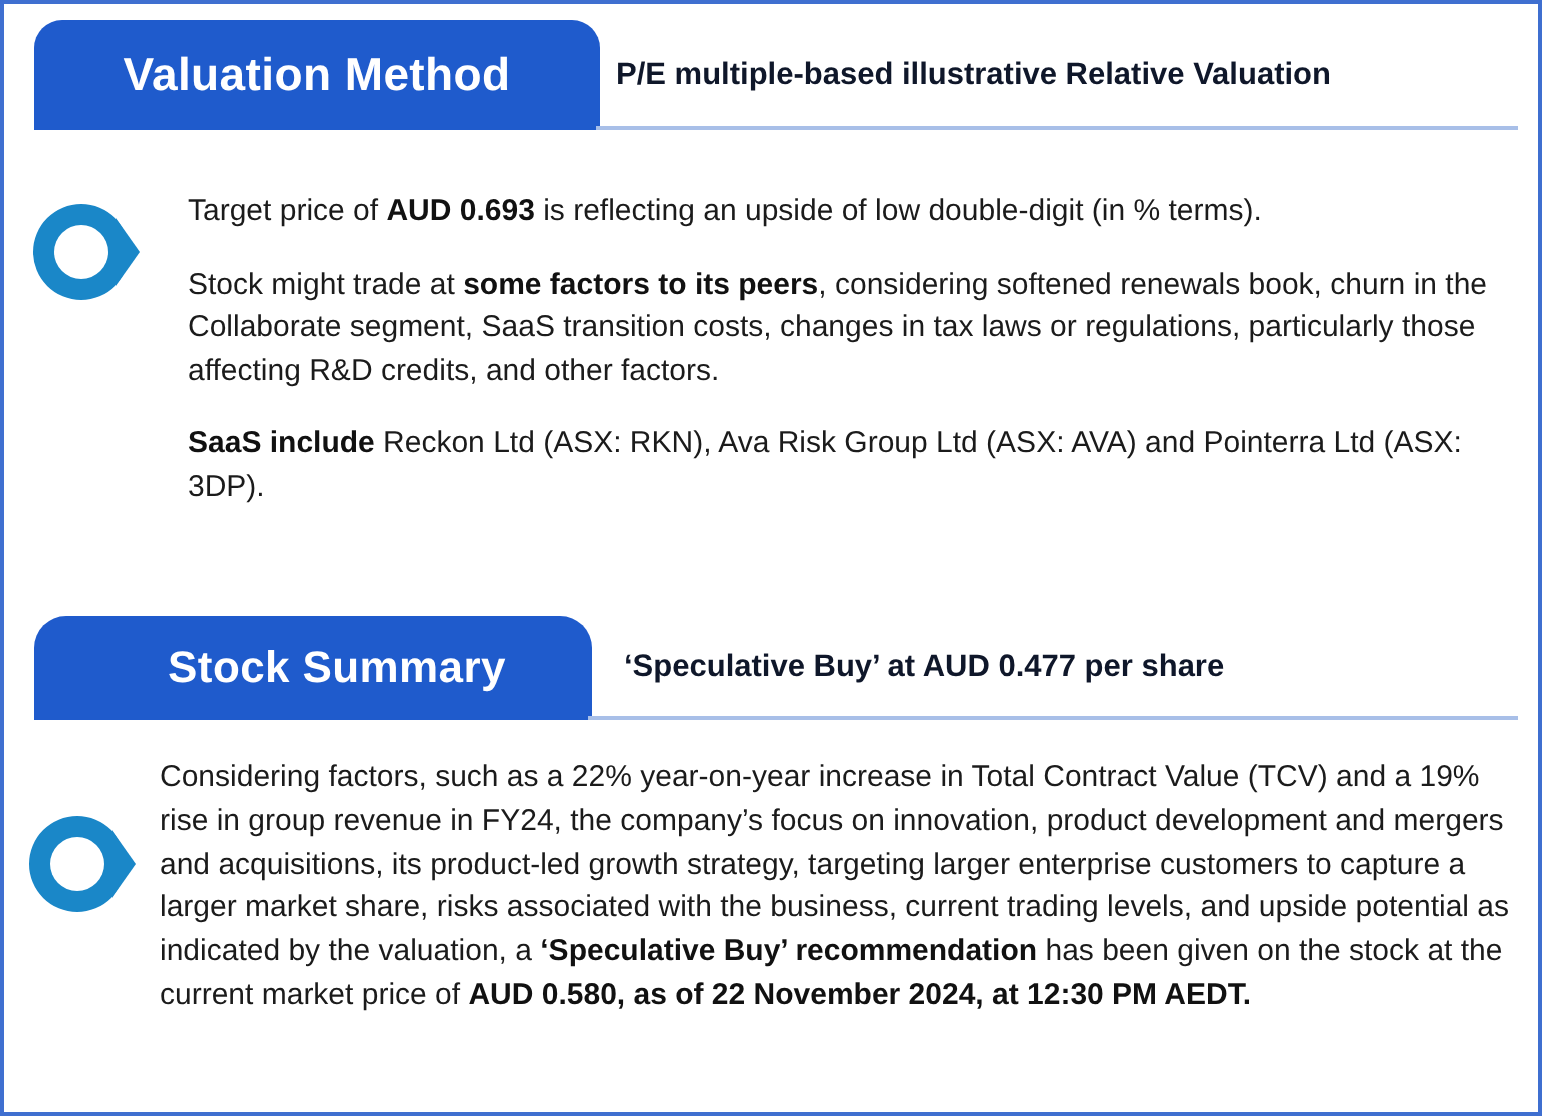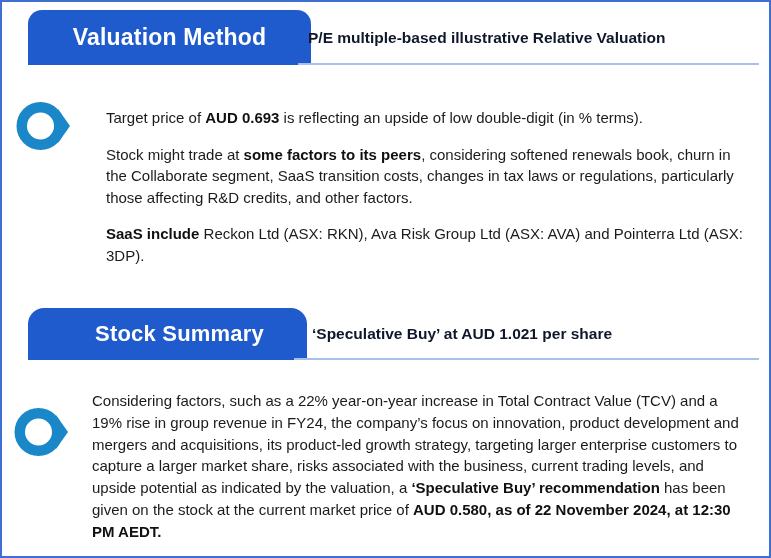--- a/index.html
+++ b/index.html
@@ -27,21 +27,21 @@
     position: absolute;
     left: 0;
     width: 771px;
     height: 66px;
   }
   .section-header.first { top: 8px; }
   .section-header.second { top: 306px; }
 
   .tab {
     position: absolute;
-    left: 26px;
+    left: 15px;
     top: 0;
     width: 283px;
     height: 55px;
     background: #1f5bcc;
     border-radius: 14px 14px 0 0;
     display: flex;
     align-items: center;
     justify-content: center;
     box-sizing: border-box;
   }
@@ -104,21 +104,21 @@
   .bullet.two { left: 10px; top: 404px; }
   .bullet svg { display: block; width: 100%; height: 100%; }
 
   
   .body-block {
     position: absolute;
     color: #1b1b1b;
     font-size: 15px;
     line-height: 21.5px;
   }
-  .body-block p { margin: 12px; }
+  .body-block p { margin: 0; }
   .body-block p + p { margin-top: 15px; }
   .body-block b { font-weight: bold; color: #111111; }
 
   .block-valuation {
     left: 92px;
     top: 93px;
     width: 670px;
   }
   .block-summary {
     left: 78px;
@@ -151,21 +151,21 @@
   <div class="body-block block-valuation">
     <p>Target price of <b>AUD 0.693</b> is reflecting an upside of low double-digit (in % terms).</p>
     <p>Stock might trade at <b>some factors to its peers</b>, considering softened renewals book, churn in the Collaborate segment, SaaS transition costs, changes in tax laws or regulations, particularly those affecting R&amp;D credits, and other factors.</p>
     <p><b>SaaS include</b> Reckon Ltd (ASX: RKN), Ava Risk Group Ltd (ASX: AVA) and Pointerra Ltd (ASX: 3DP).</p>
   </div>
 
   <div class="section-header second">
     <div class="tab">
       <span class="tab-label">Stock Summary</span>
     </div>
-    <div class="subtitle">‘Speculative Buy’ at AUD 1.021 per share</div>
+    <div class="subtitle">‘Speculative Buy’ at AUD 0.477 per share</div>
     <div class="rule"></div>
   </div>
 
   <div class="bullet two">
     <svg viewBox="0 0 58 52" xmlns="http://www.w3.org/2000/svg" aria-hidden="true">
       <path d="M26.5 2 A24 24 0 1 1 26.5 50 A24 24 0 1 1 26.5 2 Z" fill="#1a87c8"></path>
       <path d="M44 9 L56 26 L44 43 Z" fill="#1a87c8"></path>
       <circle cx="26.5" cy="26" r="13.5" fill="#ffffff"></circle>
     </svg>
   </div>

